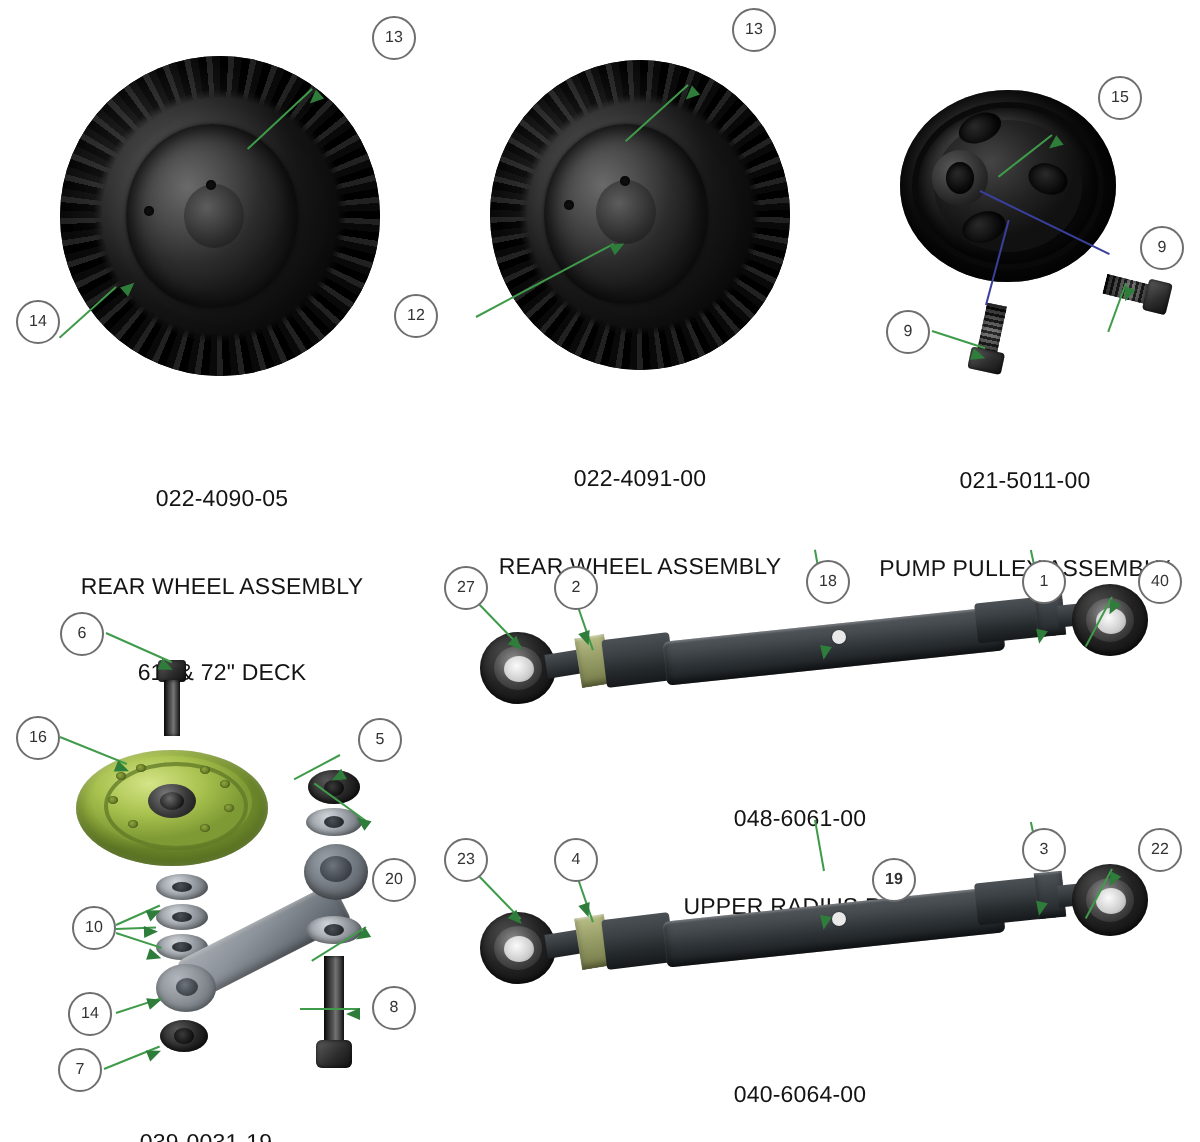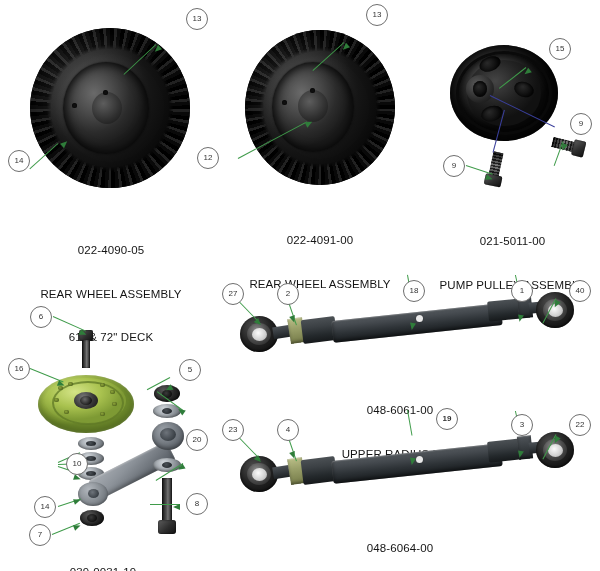--- a/index.html
+++ b/index.html
@@ -310,21 +310,21 @@
     <div class="lead" style="left:30px;top:368px;width:36px;transform:rotate(22deg);"></div>
     <div class="arw" style="left:58px;top:380px;transform:rotate(22deg);"></div>
     <div class="callout" style="left:8px;top:358px;">16</div>
 
     <div class="lead" style="left:58px;top:462px;width:24px;transform:rotate(-24deg);"></div>
     <div class="arw" style="left:74px;top:455px;transform:rotate(-24deg);"></div>
     <div class="lead" style="left:58px;top:464px;width:20px;transform:rotate(-2deg);"></div>
     <div class="arw" style="left:72px;top:463px;transform:rotate(-2deg);"></div>
     <div class="lead" style="left:58px;top:466px;width:24px;transform:rotate(18deg);"></div>
     <div class="arw" style="left:74px;top:474px;transform:rotate(18deg);"></div>
-    <div class="callout" style="left:36px;top:453px;margin-left:30px;">10</div>
+    <div class="callout" style="left:36px;top:453px;">10</div>
 
     <div class="lead" style="left:58px;top:506px;width:24px;transform:rotate(-18deg);"></div>
     <div class="arw" style="left:74px;top:499px;transform:rotate(-18deg);"></div>
     <div class="callout" style="left:34px;top:496px;">14</div>
 
     <div class="lead" style="left:52px;top:534px;width:30px;transform:rotate(-22deg);"></div>
     <div class="arw" style="left:74px;top:525px;transform:rotate(-22deg);"></div>
     <div class="callout" style="left:29px;top:524px;">7</div>
 
     <div class="lead" style="left:170px;top:377px;width:26px;transform:rotate(-28deg) scaleX(-1);"></div>
@@ -422,29 +422,29 @@
     <div class="lead" style="left:238px;top:436px;width:32px;transform:rotate(46deg);"></div>
     <div class="arw" style="left:256px;top:454px;transform:rotate(46deg);"></div>
     <div class="callout" style="left:222px;top:419px;">23</div>
 
     <div class="lead" style="left:288px;top:436px;width:26px;transform:rotate(71deg);"></div>
     <div class="arw" style="left:292px;top:449px;transform:rotate(71deg);"></div>
     <div class="callout" style="left:277px;top:419px;">4</div>
 
     <div class="lead" style="left:412px;top:435px;width:26px;transform:rotate(80deg) scaleX(-1);"></div>
     <div class="arw" style="left:413px;top:455px;transform:rotate(100deg);"></div>
-    <div class="callout" style="left:436px;top:408px;font-weight:bold;">19</div>
+    <div class="callout" style="left:436px;top:429px;font-weight:bold;">19</div>
 
     <div class="lead" style="left:520px;top:432px;width:22px;transform:rotate(78deg) scaleX(-1);"></div>
     <div class="arw" style="left:521px;top:448px;transform:rotate(102deg);"></div>
     <div class="callout" style="left:511px;top:414px;">3</div>
 
     <div class="lead" style="left:556px;top:434px;width:28px;transform:rotate(-62deg) scaleX(-1);"></div>
     <div class="arw" style="left:558px;top:434px;transform:rotate(118deg);"></div>
     <div class="callout" style="left:569px;top:414px;">22</div>
 
     <div class="caption" style="left:300px;top:512px;width:200px;">
-      <span class="ln">048-6064-00</span>
+      <span class="ln">040-6064-00</span>
       
     </div>
   </div>
 
 </div>
 
 </body></html>

